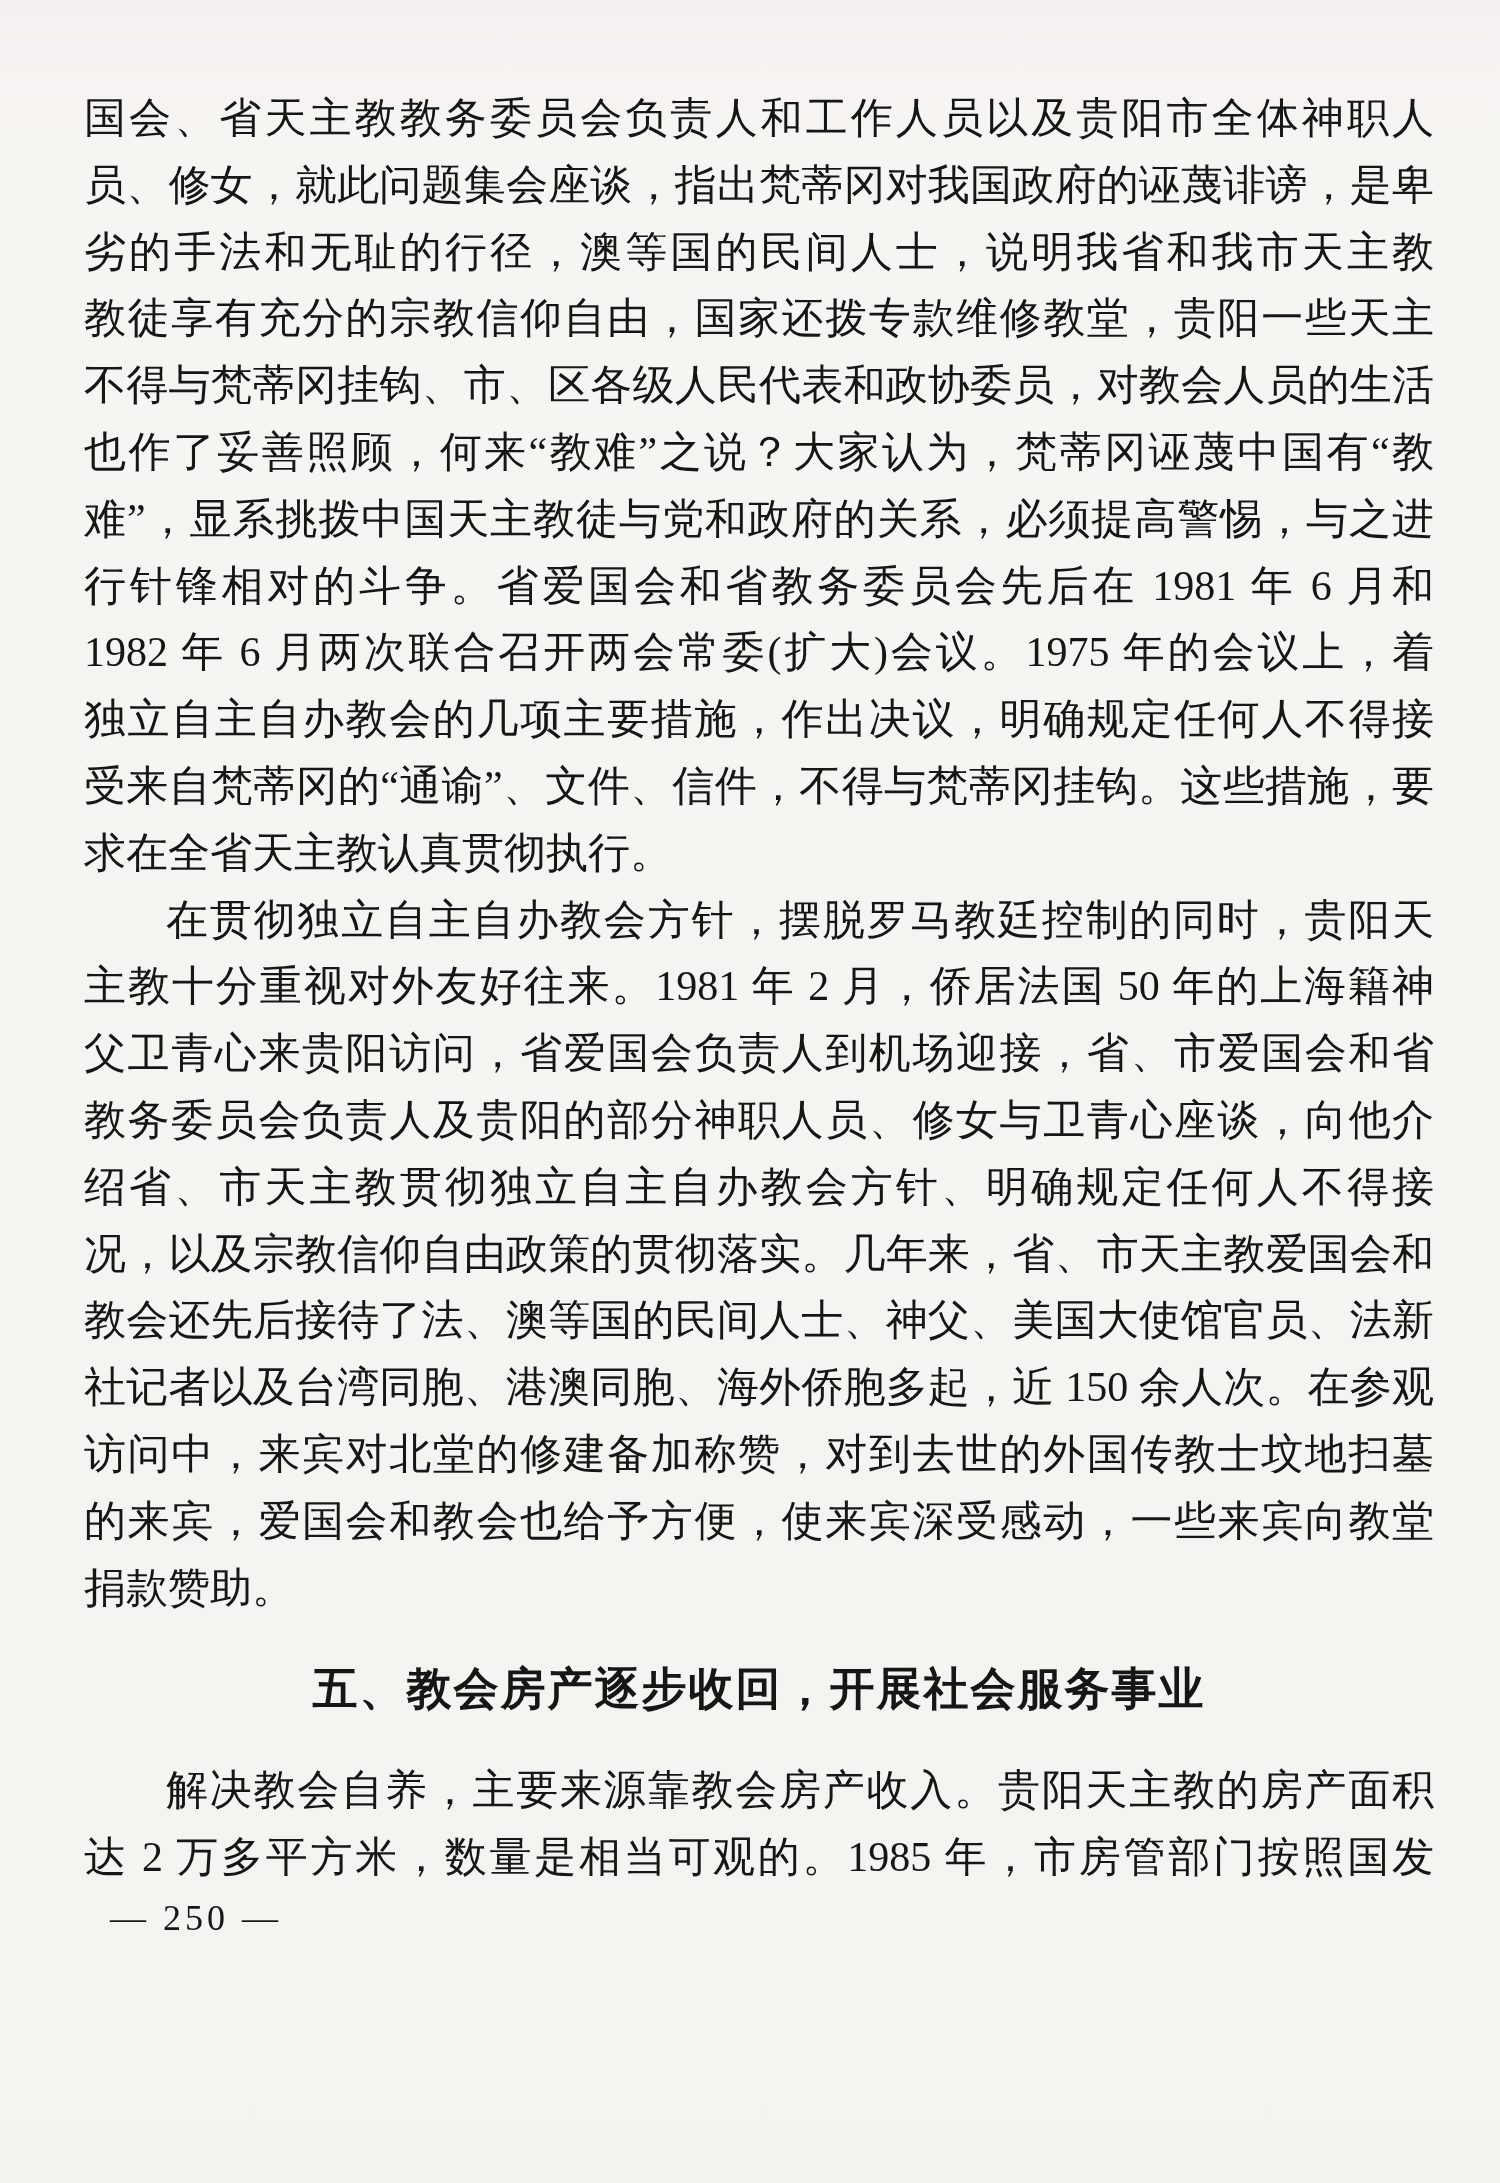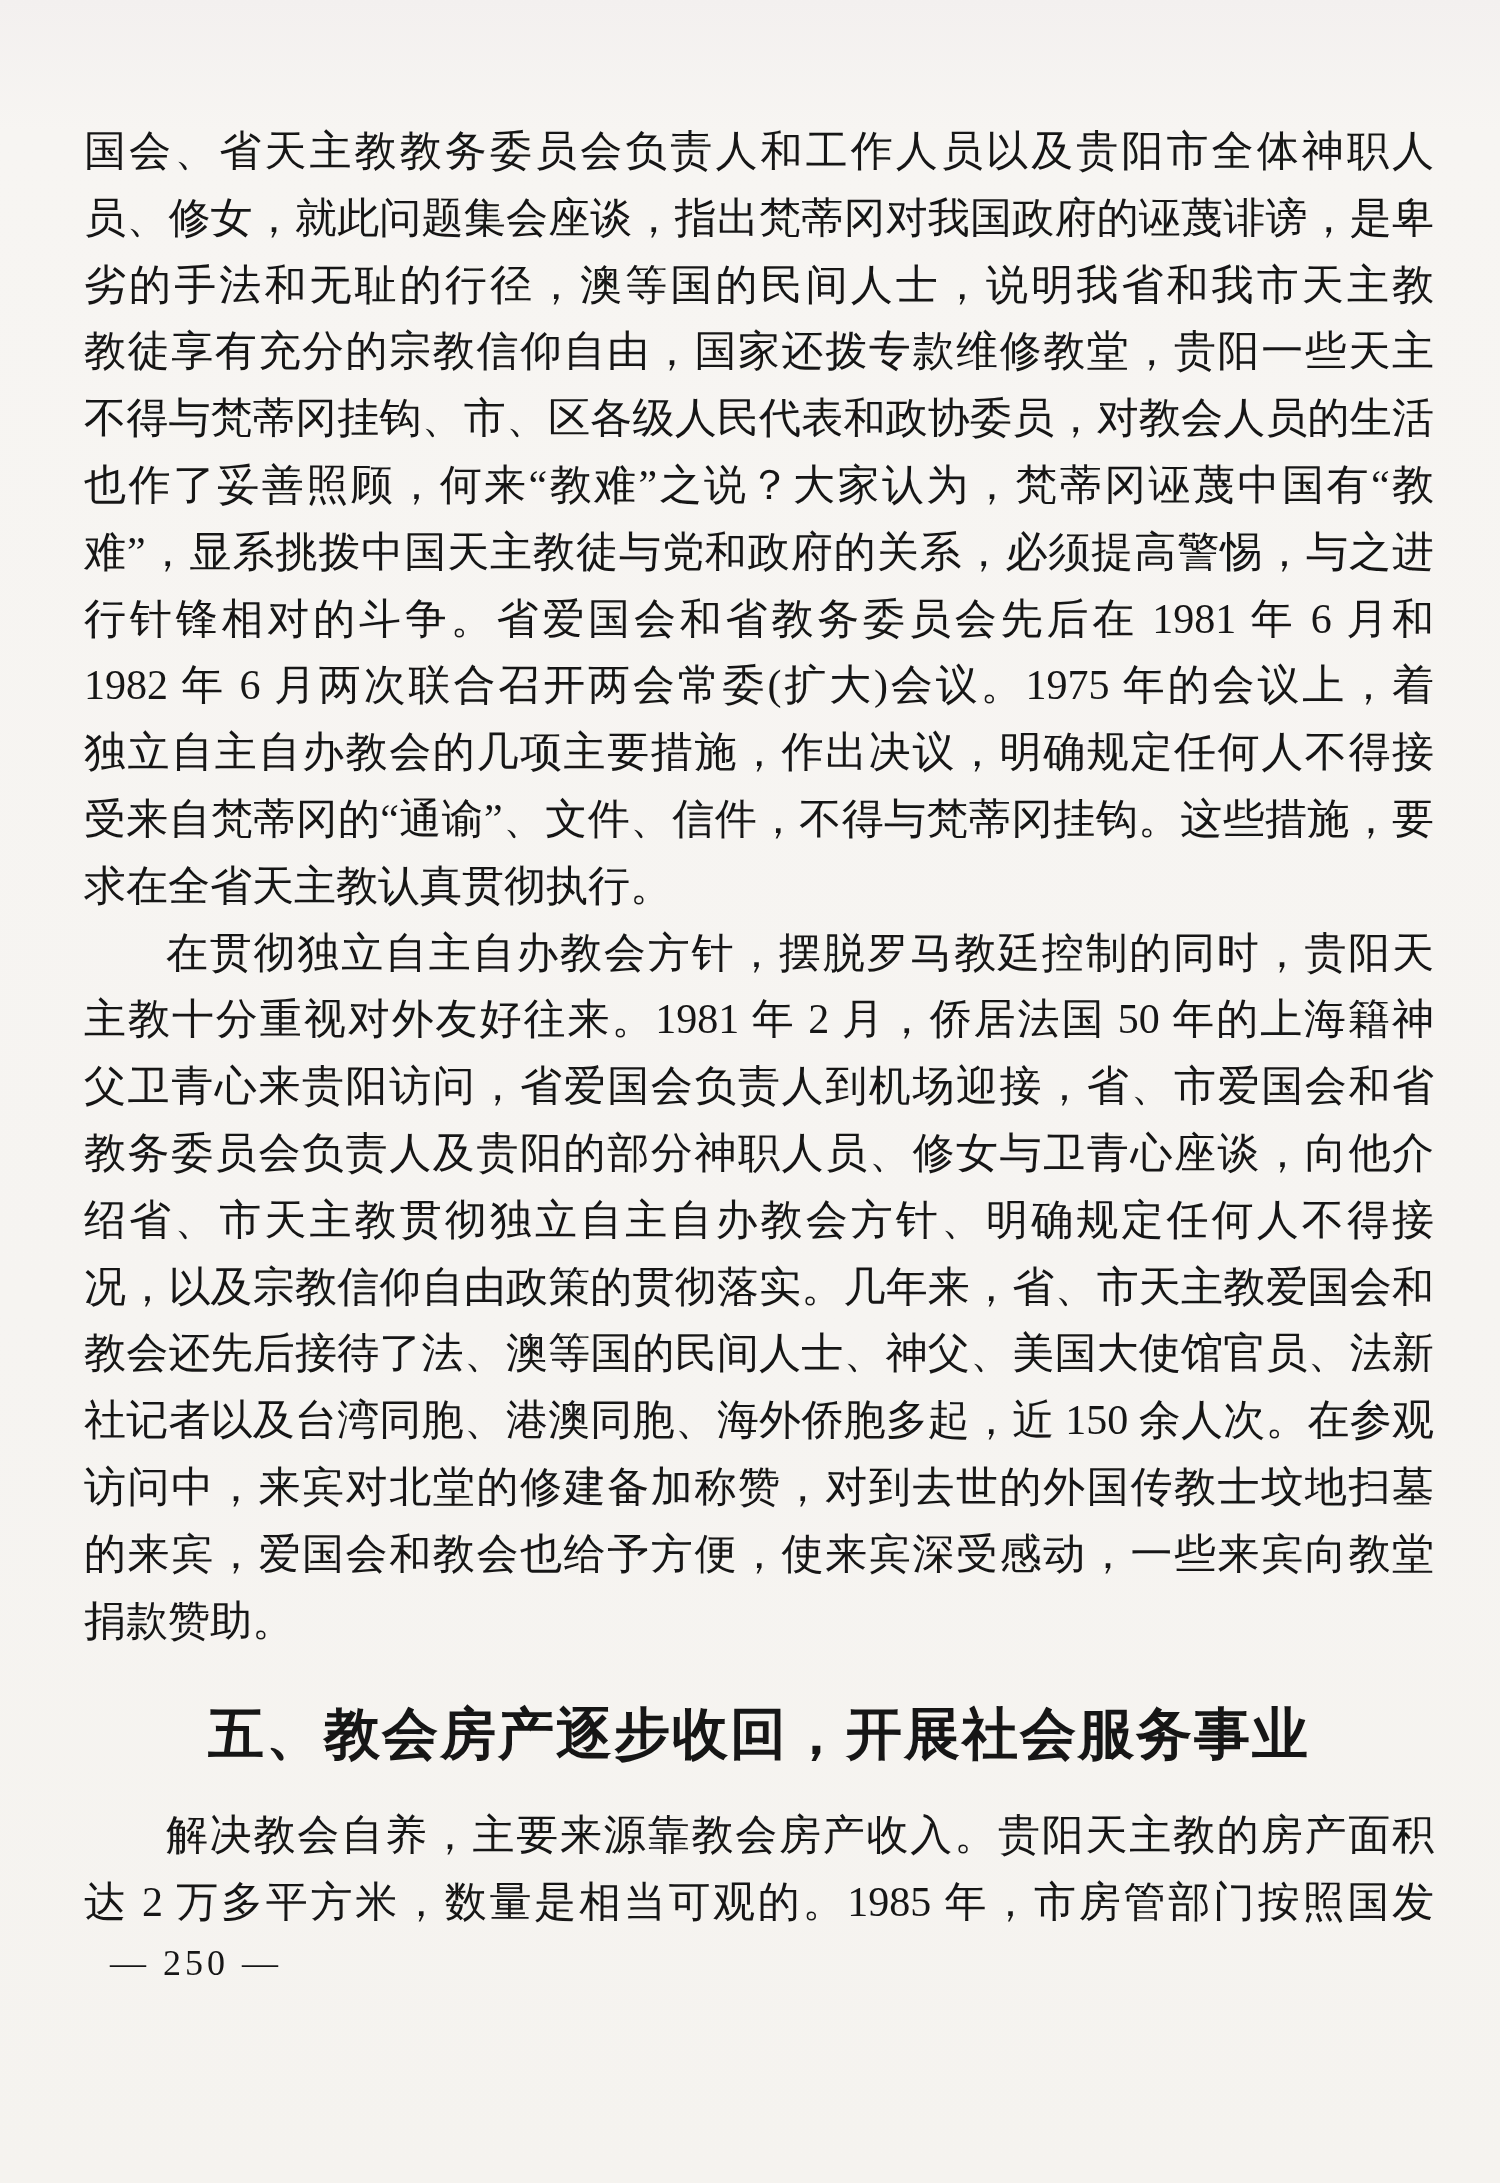--- a/index.html
+++ b/index.html
@@ -11,46 +11,46 @@
     position: relative;
     width: 1500px;
     height: 2183px;
     margin: 0 auto;
     background: linear-gradient(180deg, #f3f0ef 0%, #f7f5f2 6%, #f6f4f1 60%, #f5f3ef 100%);
     color: #161616;
     font-family: "Liberation Serif", "DejaVu Serif", serif;
     overflow: hidden;
   }
   .body-text {
-    padding: 118px 66px 0 84px;
+    padding: 85px 66px 0 84px;
   }
   .line {
     font-size: 42px;
     line-height: 66.8px;
     white-space: nowrap;
     text-align: justify;
     text-align-last: justify;
     text-justify: inter-character;
     white-space: normal;
     letter-spacing: 0;
   }
   .line.short {
     text-align: left;
     text-align-last: left;
   }
   .line.indent {
     text-indent: 82px;
   }
   .section-heading {
-    font-size: 56px;
+    font-size: 45px;
     font-weight: bold;
     line-height: 56px;
     text-align: center;
     text-align-last: center;
-    margin: 52px 0 40px 0;
+    margin: 40px 0 40px 0;
     letter-spacing: 2px;
   }
   .page-footer {
     margin-top: 6px;
     margin-left: 26px;
     font-size: 36px;
     line-height: 42px;
     text-align: left;
     text-align-last: left;
     letter-spacing: 4px;

